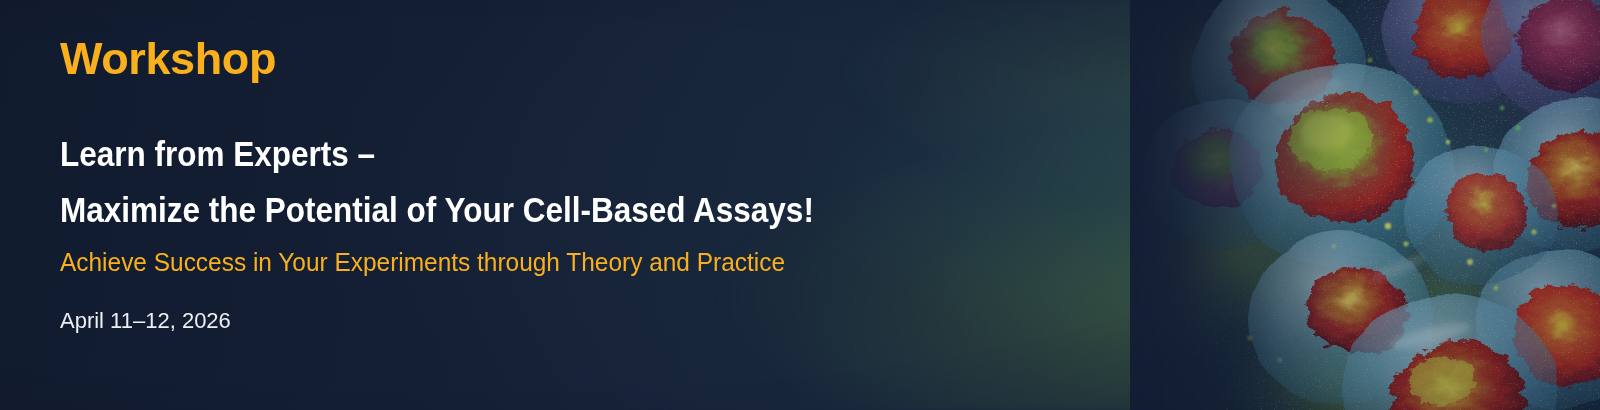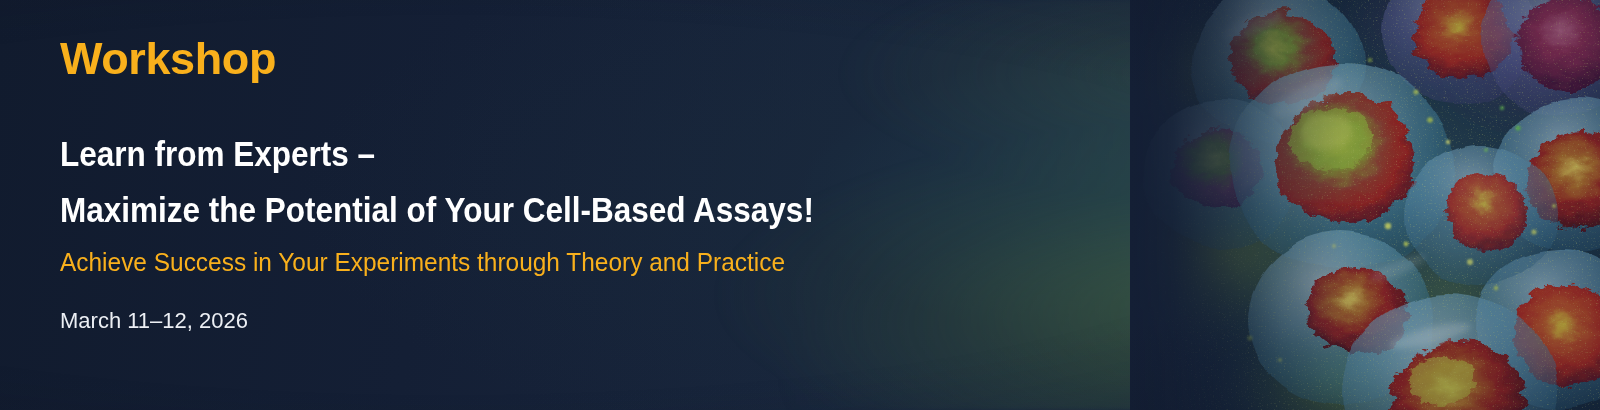--- a/index.html
+++ b/index.html
@@ -349,16 +349,16 @@
 
     <div class="eyebrow">Workshop</div>
 
     <div class="headline">
       <span class="line">Learn from Experts –</span>
       <span class="line">Maximize the Potential of Your Cell-Based Assays!</span>
     </div>
 
     <div class="subtitle">Achieve Success in Your Experiments through Theory and Practice</div>
 
-    <div class="dateline">March 11–12, 2026</div>
+    <div class="dateline">April 11–12, 2026</div>
 
   </div>
 </div>
 
 </body></html>

